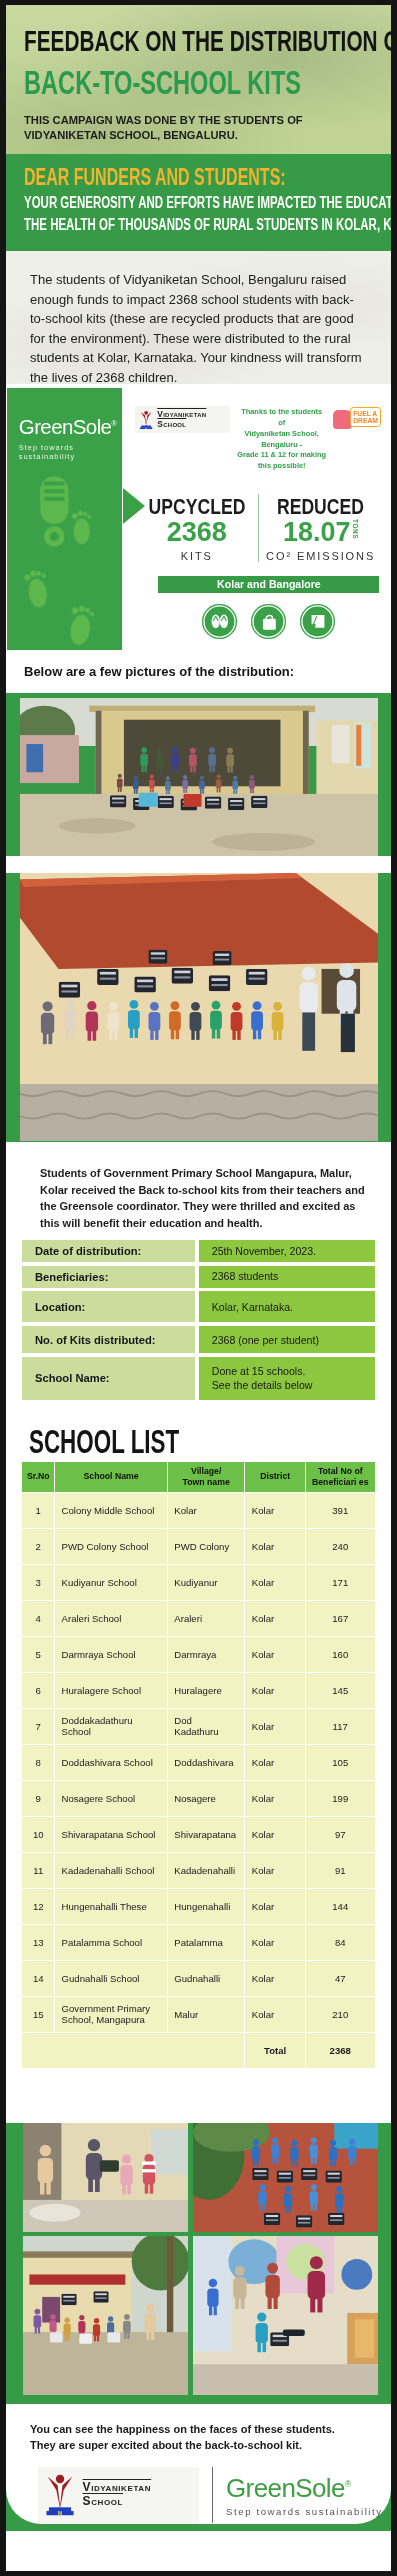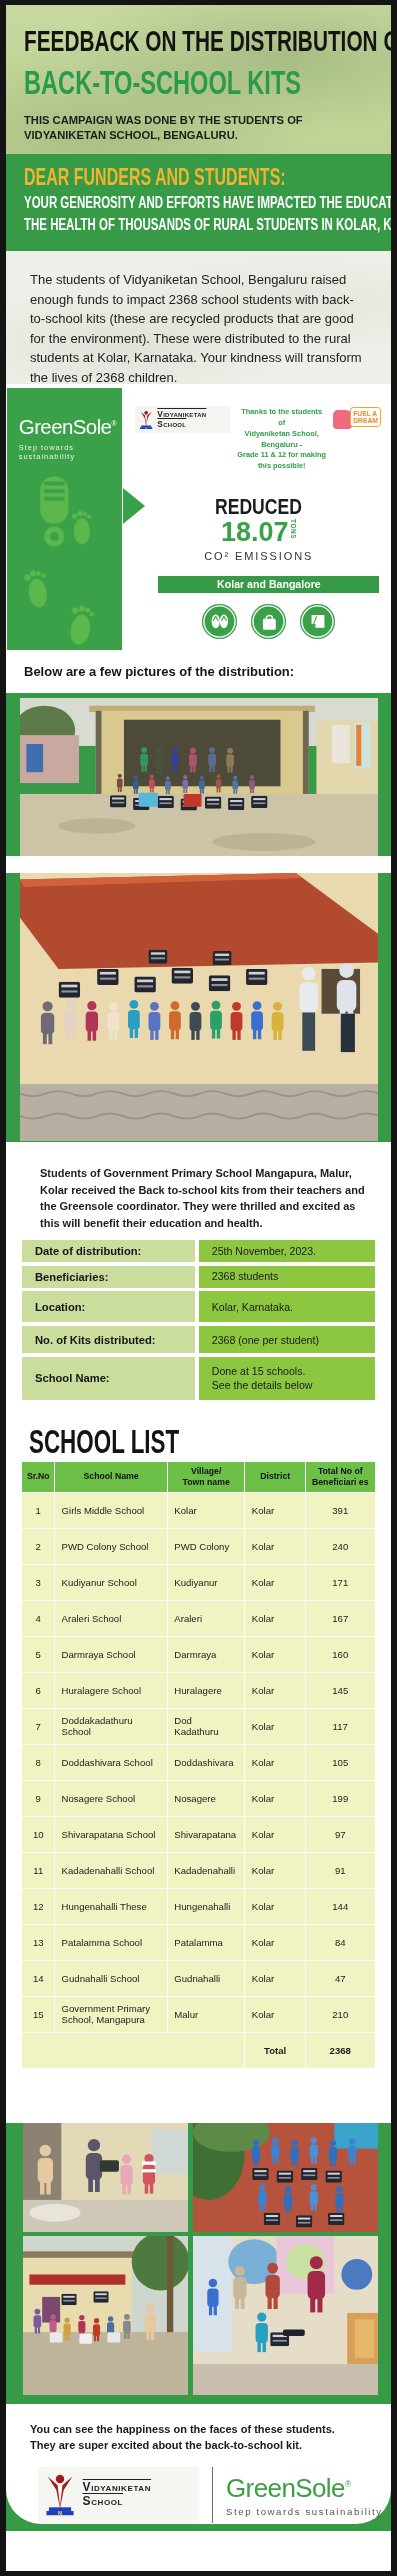--- a/index.html
+++ b/index.html
@@ -197,20 +197,25 @@
         <div class="thanks">Thanks to the students of
 Vidyaniketan School, Bengaluru -
 Grade 11 &amp; 12 for making this possible!</div>
         <div class="fad-box">
           <div class="fad-el"></div>
           <div class="fad-txt">FUEL A
 DREAM</div>
         </div>
       </div>
       <div class="stats">
+        <div class="stat stat1">
+          <div class="stat-label sq">UPCYCLED</div>
+          <div class="stat-value">2368</div>
+          <div class="stat-unit">KITS</div>
+        </div>
         <div class="stat">
           <div class="stat-label sq">REDUCED</div>
           <div class="stat-value"><span>18.07</span><span class="vunit">TONS</span></div>
           <div class="stat-unit">CO² EMISSIONS</div>
         </div>
       </div>
       <div class="loc-banner">Kolar and Bangalore</div>
       <div class="icon-row">
         <div class="circle-ic">
           <svg width="19" height="16.7" viewBox="0 0 30 26" fill="#fff">
@@ -368,21 +373,21 @@
 Town name</th>
           <th class="col-dist">District</th>
           <th class="col-tot">Total No of
 Beneficiari es</th>
         </tr>
       </thead>
       <tbody>
 
           <tr>
             <td class="c">1</td>
-            <td>Girls Middle School</td>
+            <td>Colony Middle School</td>
             <td>Kolar</td>
             <td>Kolar</td>
             <td class="c">391</td>
           </tr>
 
           <tr>
             <td class="c">2</td>
             <td>PWD Colony School</td>
             <td>PWD Colony</td>
             <td>Kolar</td>

